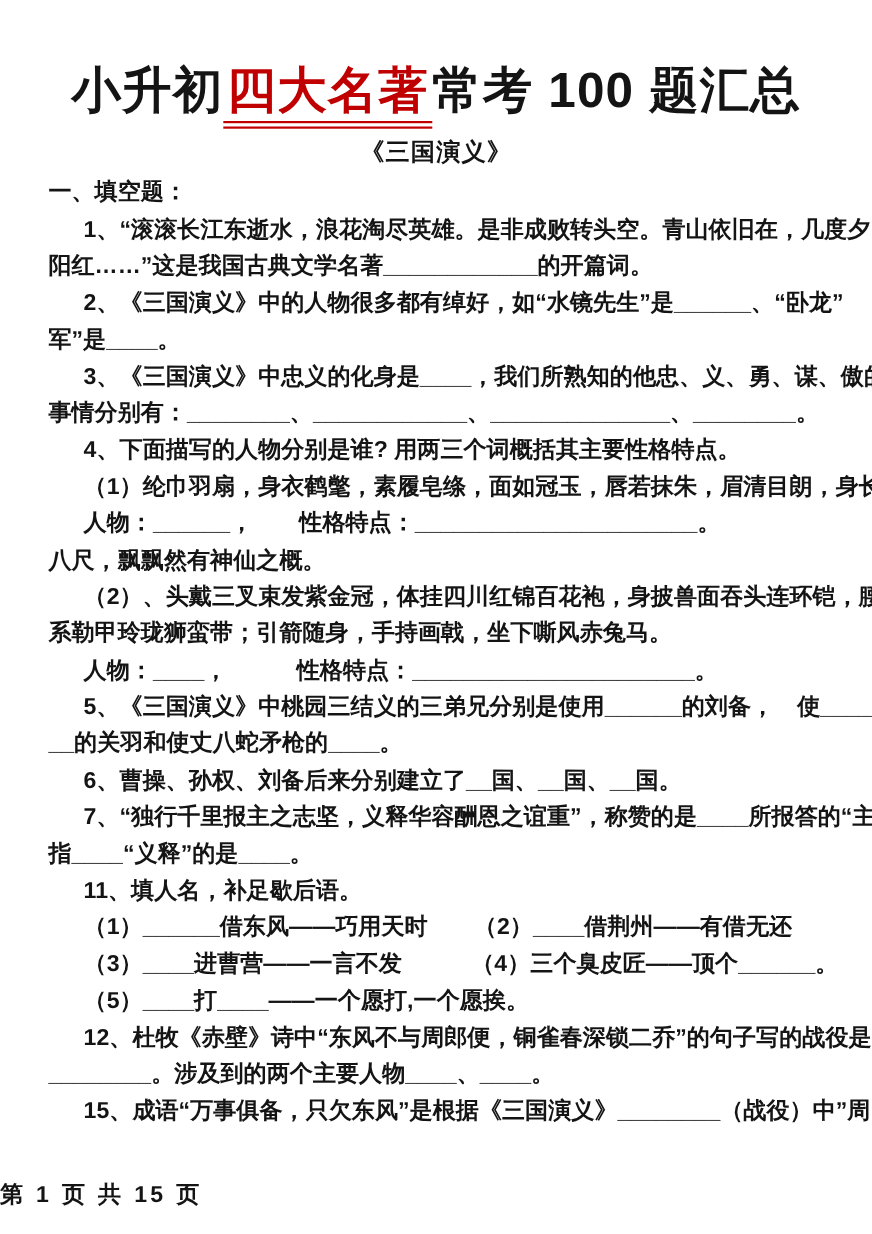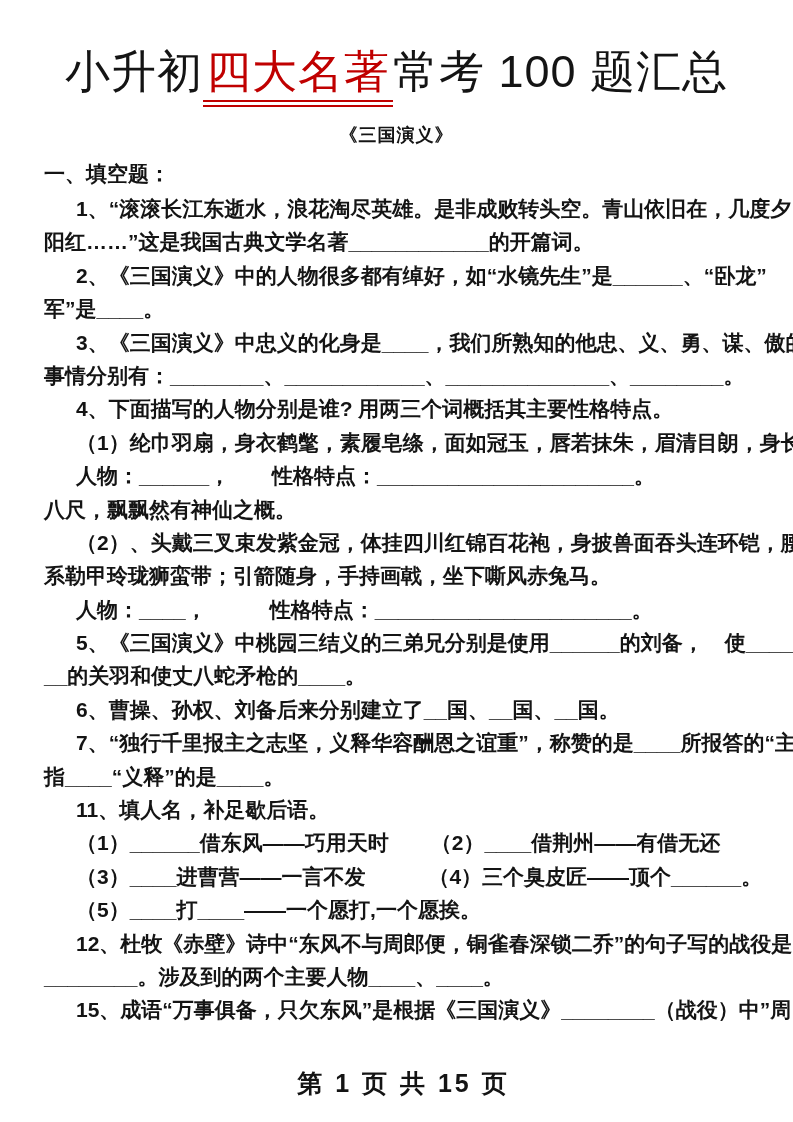--- a/index.html
+++ b/index.html
@@ -10,36 +10,36 @@
     margin: 0 auto;
     background: #ffffff;
     font-family: "Liberation Sans", "DejaVu Sans", sans-serif;
     font-weight: 700;
     color: #141414;
     overflow: hidden;
   }
   .title {
     position: absolute;
     top: 42px; left: 0; right: 0;
-    margin: 0;
+    margin: 10px;
     text-align: center;
     font-size: 45px;
-    font-weight: 400;
+    font-weight: 700;
     letter-spacing: 1px;
     white-space: pre;
   }
   .title .hl {
     border-bottom: 7px double currentColor;
     padding: 0 3px 3px 3px;
   }
   .subtitle {
     position: absolute;
     top: 123px; left: 0; right: 0;
     text-align: center;
-    font-size: 18px;
+    font-size: 22px;
     letter-spacing: 1px;
   }
   .section {
     position: absolute;
     top: 160px; left: 44px;
     font-size: 21px;
   }
   .body-lines {
     position: absolute;
     top: 192px; left: 44px;
@@ -48,24 +48,23 @@
   .line {
     height: 33.4px;
     line-height: 33.4px;
     font-size: 21px;
     white-space: pre;
   }
   .line.indent { padding-left: 32px; }
   .footer {
     position: absolute;
     bottom: 22px; left: 0; right: 0;
-    text-align: center;
-    font-size: 25px;
+    text-align: left;
+    font-size: 21px;
     letter-spacing: 3px;
-    padding-left: 14px;
   }
 </style>
 </head>
 <body>
 
 <div class="page" style="background: rgb(255, 255, 255); color: rgb(20, 20, 20);">
 
   <h1 class="title"><span>小升初</span><span class="hl" style="color: rgb(192, 0, 0);">四大名著</span><span>常考 100 题汇总</span></h1>
 
   <div class="subtitle">《三国演义》</div>

